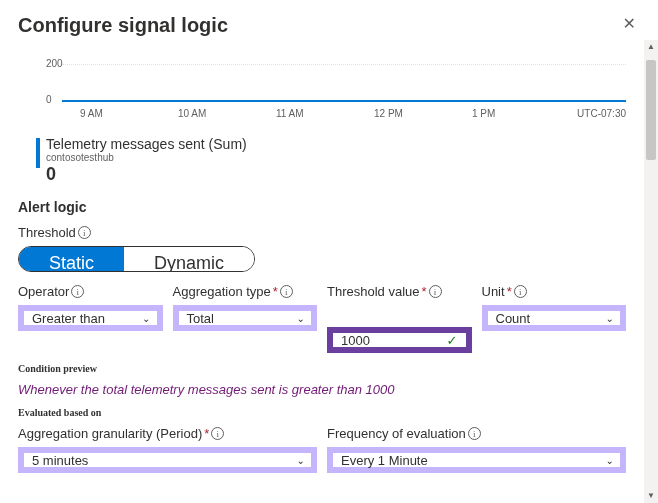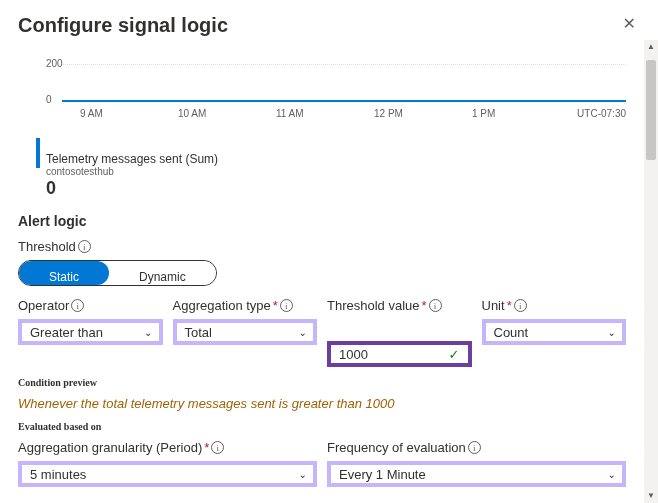--- a/index.html
+++ b/index.html
@@ -119,21 +119,21 @@
     align-items: flex-start;
     margin: 18px 0 10px 18px;
     gap: 6px;
   }
   .legend .swatch {
     width: 4px;
     height: 30px;
     background: #0078d4;
     margin-top: 2px;
   }
-  .legend .txt .line1 { font-size: 12px; color: #323130; margin-top: 16px; }
+  .legend .txt .line1 { font-size: 14px; color: #323130; }
   .legend .txt .line2 { font-size: 10px; color: #605e5c; }
   .legend .txt .val { font-size: 18px; font-weight: 600; color: #323130; line-height: 1; margin-top: 2px;}
 
   .section-title {
     font-size: 14px;
     font-weight: 700;
     margin: 16px 0 10px 0;
   }
   .subtitle {
     font-size: 10px;
@@ -165,43 +165,42 @@
 
   .pill-group {
     display: inline-flex;
     border: 1px solid #323130;
     border-radius: 14px;
     overflow: hidden;
     height: 26px;
   }
   .pill {
     padding: 4px 30px;
-    font-size: 12px;
+    font-size: 18px;
     line-height: 24px;
     background: #fff;
     cursor: pointer;
-    border-radius: 12px;
   }
   .pill.active {
     background: #0078d4;
     color: #fff;
   }
 
   .form-row {
     display: flex;
     gap: 10px;
     margin-top: 4px;
   }
   .form-col { flex: 1; }
   .form-col .label-row { margin-top: 0; }
 
   .select, .input {
     width: 100%;
     height: 26px;
-    border: 4px solid #c4b5fd;
+    border: 6px solid #c4b5fd;
     background: #fff;
     padding: 0 22px 0 8px;
     font-size: 13px;
     font-family: inherit;
     position: relative;
     display: flex;
     align-items: center;
   }
   .select .chev, .input .chev {
     position: absolute;
@@ -219,21 +218,21 @@
     position: absolute;
     right: 8px;
     top: 50%;
     transform: translateY(-50%);
     color: #107c10;
     font-size: 13px;
   }
 
   .preview {
     font-style: italic;
-    color: #a16207;
+    color: #701a75;
     margin: 6px 0 10px 0;
   }
 </style>
 </head>
 <body>
 
 <div class="header">
   <h1>Configure signal logic</h1>
   <div class="close">✕</div>
 </div>

